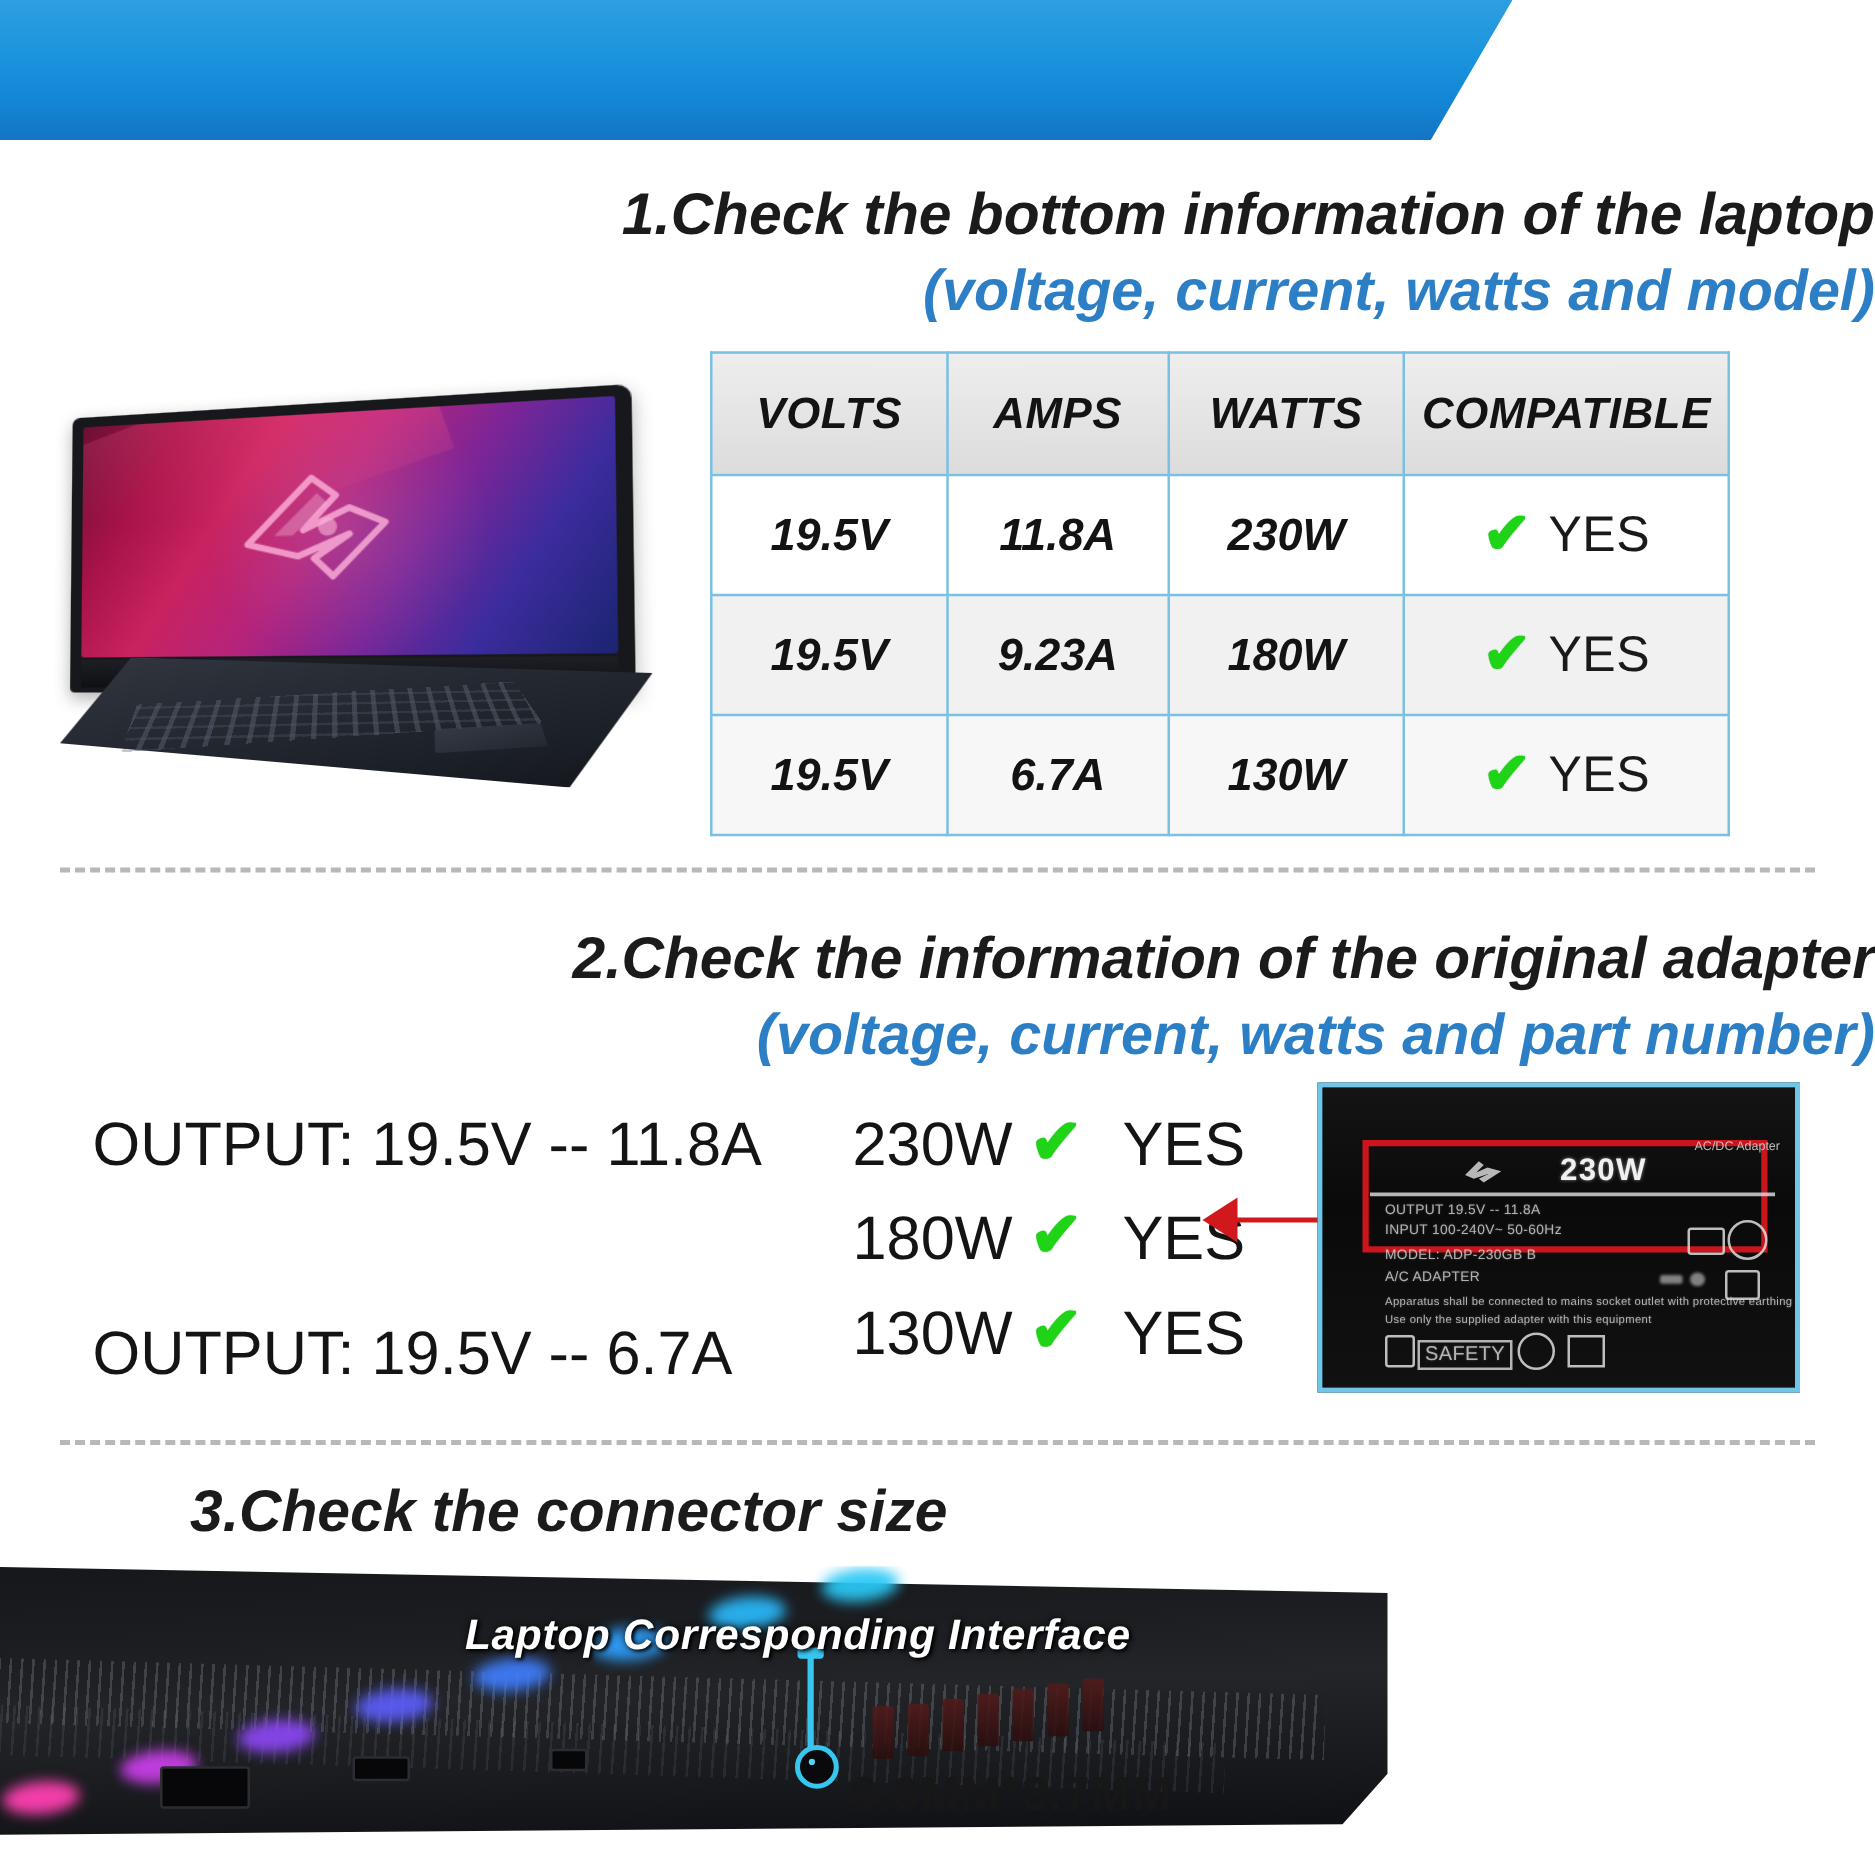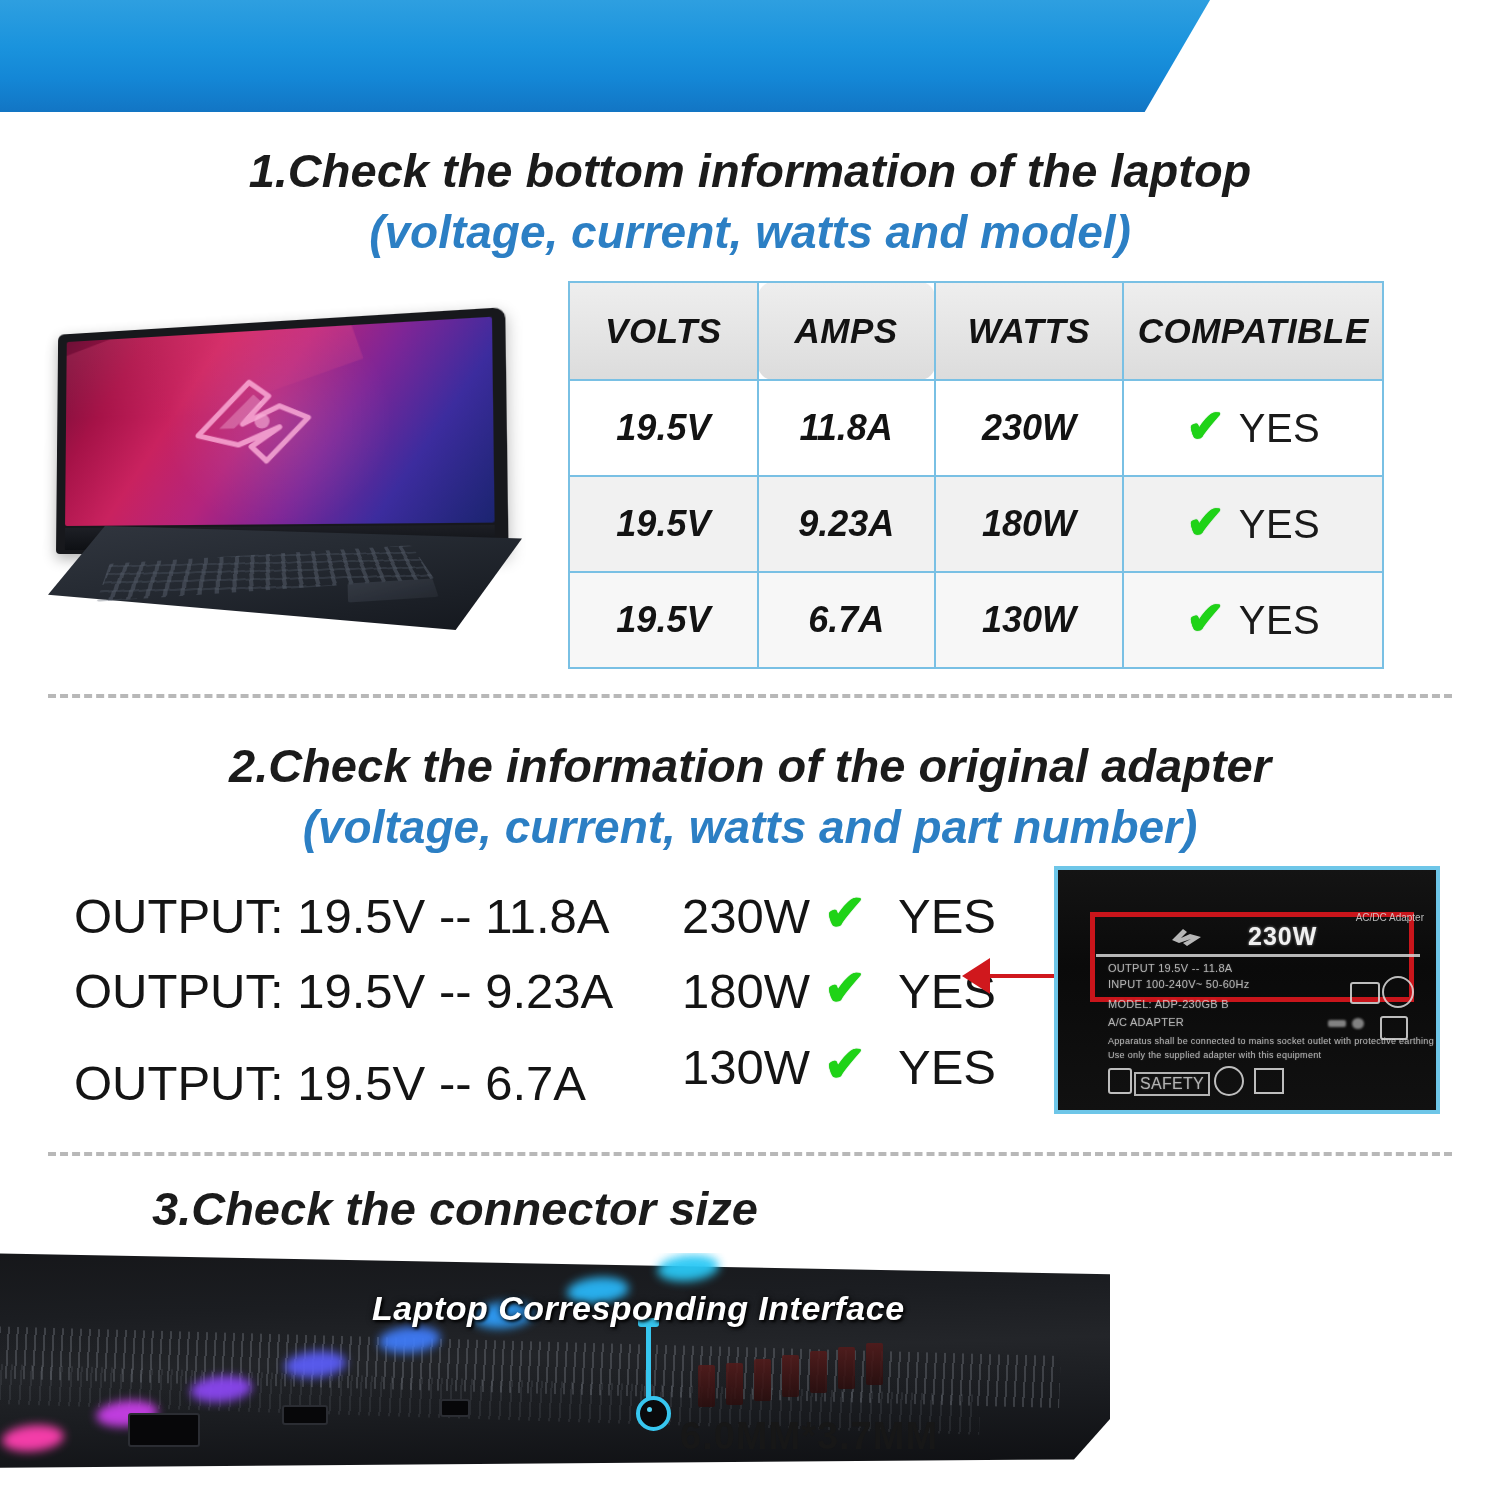--- a/index.html
+++ b/index.html
@@ -29,21 +29,21 @@
   }
   .banner-title{
     position:absolute;left:58px;top:8px;
     font-size:62px;font-weight:bold;font-style:italic;
     color:#ffffff;letter-spacing:-1px;white-space:nowrap;
     text-shadow:3px 4px 3px rgba(0,40,80,.55);
   }
 
   
   .step-line{
-    position:absolute;text-align:center;width:100%;
+    position:absolute;text-align:right;width:100%;
     font-style:italic;font-weight:bold;white-space:nowrap;
   }
   .step-black{color:#1b1b1b;font-size:47px;}
   .step-blue{color:#2c7fc4;font-size:46px;}
 
   
   .divider{
     position:absolute;left:48px;width:1404px;height:0;
     border-top:4px dashed #b8b8b8;
   }
@@ -65,21 +65,21 @@
   .spec-table th{
     height:96px;font-size:35px;
     background:linear-gradient(180deg,#eeeeee 0%,#e4e4e4 55%,#dcdcdc 100%);
     letter-spacing:.5px;
   }
   .spec-table td{height:94px;font-size:36px;}
   .spec-table tr.r0 td{background:#ffffff;}
   .spec-table tr.r1 td{background:#f1f1f1;}
   .spec-table tr.r2 td{background:#f7f7f7;}
   .col-v{width:188px;}
-  .col-a{width:176px;border-radius:15px;}
+  .col-a{width:176px;}
   .col-w{width:188px;}
   .col-c{width:258px;}
   .yescell{display:flex;align-items:center;justify-content:center;gap:14px;}
   .tick{
     color:#1fd317;font-size:46px;font-style:normal;font-weight:bold;
     line-height:1;display:inline-block;transform:translateY(-2px);
     text-shadow:0 0 1px #0eb10a;
   }
   .yeslbl{font-style:normal;font-weight:normal;font-size:40px;color:#1a1a1a;letter-spacing:.5px;}
 
@@ -315,21 +315,20 @@
   <div class="divider" style="top:694px;"></div>
 
   <div class="step-line step-black" style="top:738px;left:0;">2.Check the information of the original adapter</div>
   <div class="step-line step-blue" style="top:800px;left:0;">(voltage, current, watts and part number)</div>
 
   <div class="out-line out-left" style="top:888px;">OUTPUT: 19.5V -- 11.8A</div>
   <div class="out-watt" style="left:682px;top:888px;">230W</div>
   <div class="out-tick" style="left:824px;top:884px;">✔</div>
   <div class="out-yes" style="left:898px;top:888px;">YES</div>
 
-  <div class="out-line out-left" style="top:963px;">OUTPUT: 19.5V --  9.23A</div>
   <div class="out-watt" style="left:682px;top:963px;">180W</div>
   <div class="out-tick" style="left:824px;top:959px;">✔</div>
   <div class="out-yes" style="left:898px;top:963px;">YES</div>
 
   <div class="out-line out-left" style="top:1039px;margin-top:16px;">OUTPUT: 19.5V --  6.7A</div>
   <div class="out-watt" style="left:682px;top:1039px;">130W</div>
   <div class="out-tick" style="left:824px;top:1035px;">✔</div>
   <div class="out-yes" style="left:898px;top:1039px;">YES</div>
 
   <div class="arrow-line"></div>

